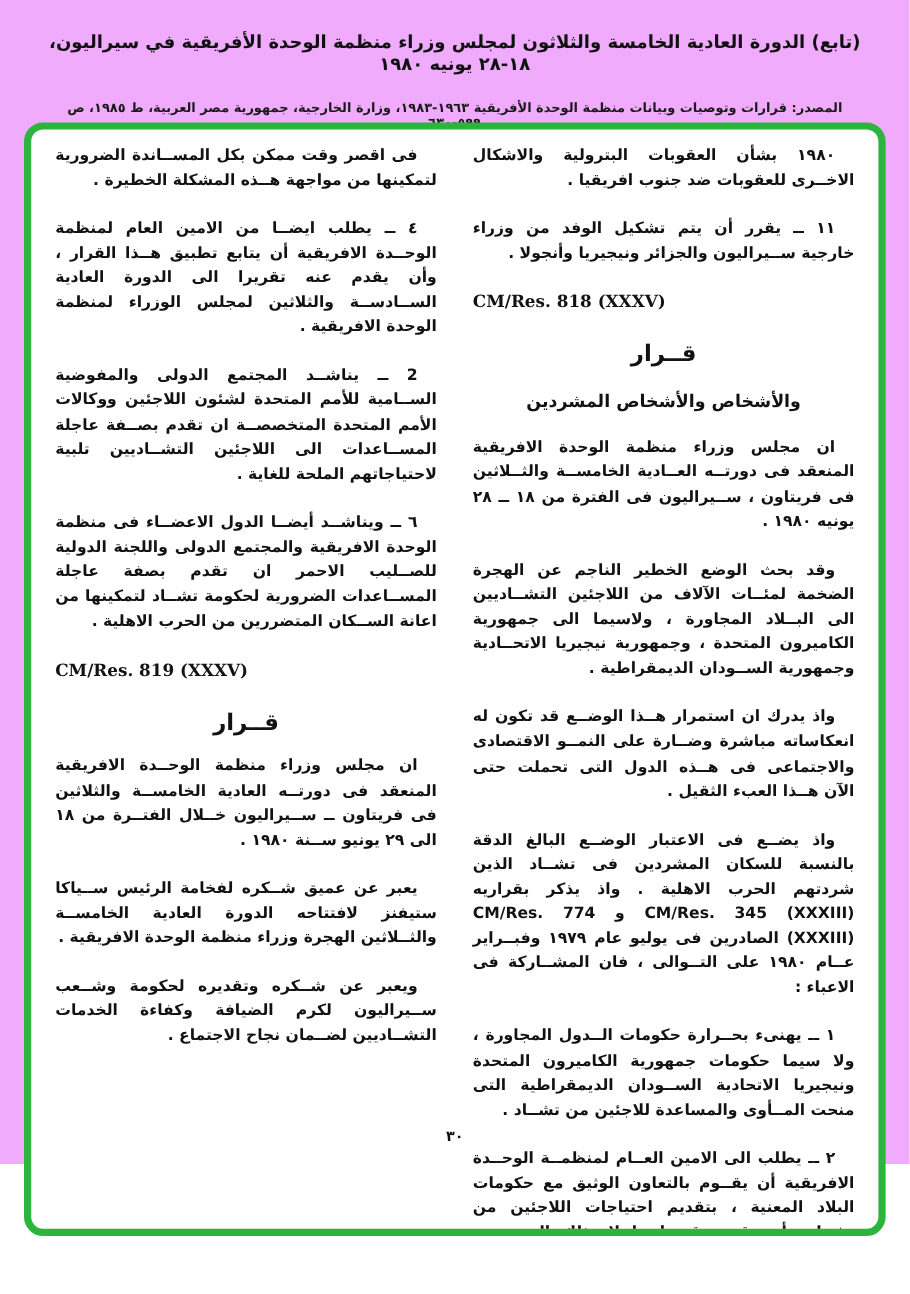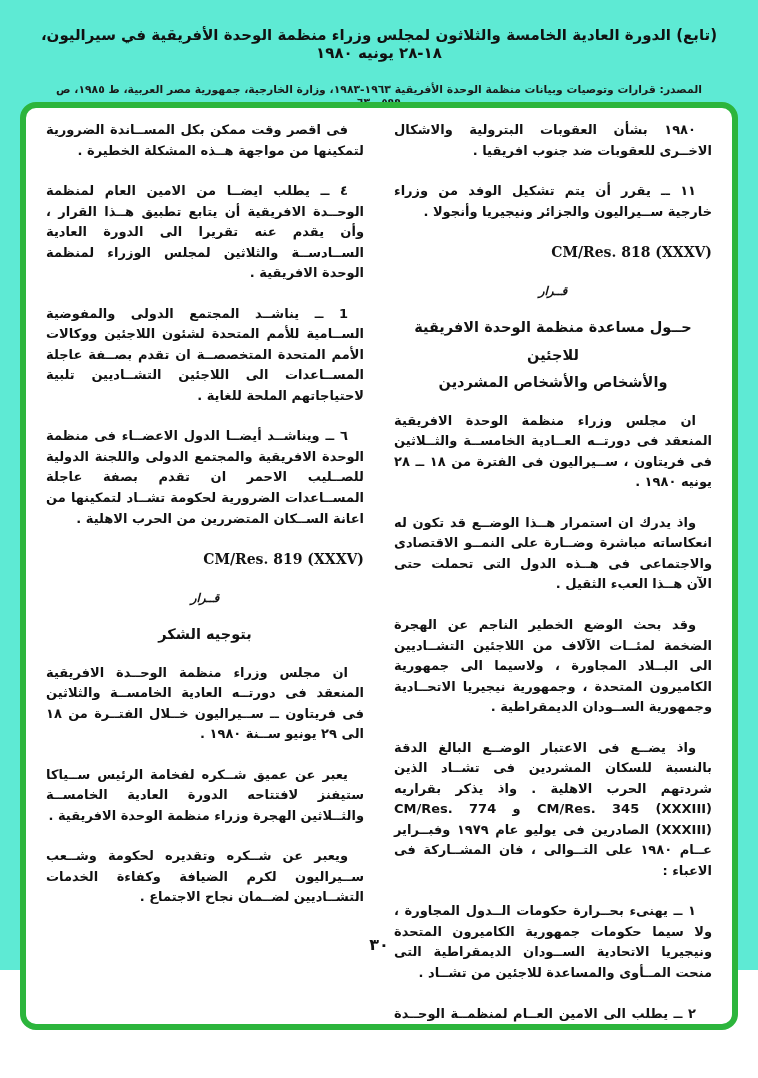--- a/index.html
+++ b/index.html
@@ -2,21 +2,21 @@
 <html lang="ar"><head>
 <meta charset="utf-8">
 <style>
   html,body{margin:0;padding:0;}
   body{
     width:758px;height:1078px;
     background:#ffffff;
     font-family:"DejaVu Sans", sans-serif;
     overflow:hidden;
   }
-  .page{position:relative;width:758px;height:970px;background:#5eead4;}
+  .page{position:relative;width:758px;height:970px;background:#f0abfc;}
 
   
   .header{
     position:absolute;top:26px;left:38px;right:38px;
     direction:rtl;text-align:center;color:#111;
   }
   .header .line1{font-size:15px;font-weight:bold;letter-spacing:0;}
   .header .line2{font-size:10.8px;font-weight:bold;margin-top:21px;color:#1a1a1a;}
 
   
@@ -38,40 +38,39 @@
   .col{flex:1 1 0;direction:rtl;color:#121212;}
 
   
   .para{
     font-size:13px;font-weight:bold;line-height:1.58;
     text-align:justify;text-align-last:right;
     text-indent:16px;
     margin:0 0 10px 0;
   }
   .res-id{
-    direction:ltr;text-align:right;
+    direction:ltr;text-align:left;
     font-family:"DejaVu Serif", serif;
     font-size:14px;font-weight:bold;
     margin:22px 0 24px 0;
   }
   .h-qarar{
-    text-align:center;font-size:12px;font-weight:bold;
+    text-align:center;font-size:19px;font-weight:bold;
     margin:0 0 16px 0;
-    font-style:italic;
   }
   .h-title{
     text-align:center;font-size:14.5px;font-weight:bold;
     line-height:1.9;margin:0 0 14px 0;
   }
   .gap-lg{margin-top:20px;}
 
   
   .page-number{
     position:absolute;bottom:16px;left:0;right:0;
-    text-align:center;font-size:16px;font-weight:bold;color:#111;
+    text-align:center;font-size:12px;font-weight:bold;color:#111;
     direction:rtl;
   }
 </style>
 </head>
 <body>
 
 <div class="page">
 
   <div class="header">
     <div class="line1">(تابع) الدورة العادية الخامسة والثلاثون لمجلس وزراء منظمة الوحدة الأفريقية في سيراليون، ١٨-٢٨ يونيه ١٩٨٠</div>
@@ -80,40 +79,38 @@
 
   <div class="frame">
     <div class="columns">
 
       <div class="col">
         <p class="para">١٩٨٠ بشأن العقوبات البترولية والاشكال الاخــرى للعقوبات ضد جنوب افريقيا .</p>
         <p class="para gap-lg">١١ ــ يقرر أن يتم تشكيل الوفد من وزراء خارجية ســيراليون والجزائر ونيجيريا وأنجولا .</p>
         <div class="res-id">CM/Res. 818 (XXXV)</div>
         <div class="h-qarar gap-lg">قــرار</div>
         <div class="h-title">
-          <div>حــول مساعدة منظمة الوحدة الافريقية للاجئين</div>
           <div>والأشخاص والأشخاص المشردين</div>
         </div>
         <p class="para">ان مجلس وزراء منظمة الوحدة الافريقية المنعقد فى دورتــه العــادية الخامســة والثــلاثين فى فريتاون ، ســيراليون فى الفترة من ١٨ ــ ٢٨ يونيه ١٩٨٠ .</p>
+        <p class="para gap-lg">وقد بحث الوضع الخطير الناجم عن الهجرة الضخمة لمئــات الآلاف من اللاجئين التشــاديين الى البــلاد المجاورة ، ولاسيما الى جمهورية الكاميرون المتحدة ، وجمهورية نيجيريا الاتحــادية وجمهورية الســودان الديمقراطية .</p>
         <p class="para gap-lg">واذ يدرك ان استمرار هــذا الوضــع قد تكون له انعكاساته مباشرة وضــارة على النمــو الاقتصادى والاجتماعى فى هــذه الدول التى تحملت حتى الآن هــذا العبء الثقيل .</p>
-        <p class="para gap-lg">وقد بحث الوضع الخطير الناجم عن الهجرة الضخمة لمئــات الآلاف من اللاجئين التشــاديين الى البــلاد المجاورة ، ولاسيما الى جمهورية الكاميرون المتحدة ، وجمهورية نيجيريا الاتحــادية وجمهورية الســودان الديمقراطية .</p>
         <p class="para gap-lg">واذ يضــع فى الاعتبار الوضــع البالغ الدقة بالنسبة للسكان المشردين فى تشــاد الذين شردتهم الحرب الاهلية . واذ يذكر بقراريه CM/Res. 345 (XXXIII) و CM/Res. 774 (XXXIII) الصادرين فى يوليو عام ١٩٧٩ وفبــراير عــام ١٩٨٠ على التــوالى ، فان المشــاركة فى الاعباء :</p>
         <p class="para gap-lg">١ ــ يهنىء بحــرارة حكومات الــدول المجاورة ، ولا سيما حكومات جمهورية الكاميرون المتحدة ونيجيريا الاتحادية الســودان الديمقراطية التى منحت المــأوى والمساعدة للاجئين من تشــاد .</p>
         <p class="para gap-lg">٢ ــ يطلب الى الامين العــام لمنظمــة الوحــدة الافريقية أن يقــوم بالتعاون الوثيق مع حكومات البلاد المعنية ، بتقديم احتياجات اللاجئين من تشــاد وأن يقدم تقريرا عاجلا بذلك الى جميع الدول الاعضاء فى منظمة الوحدة الافريقية .</p>
 
       </div>
 
       <div class="col">
         <p class="para">فى اقصر وقت ممكن بكل المســاندة الضرورية لتمكينها من مواجهة هــذه المشكلة الخطيرة .</p>
         <p class="para gap-lg">٤ ــ يطلب ايضــا من الامين العام لمنظمة الوحــدة الافريقية أن يتابع تطبيق هــذا القرار ، وأن يقدم عنه تقريرا الى الدورة العادية الســادســة والثلاثين لمجلس الوزراء لمنظمة الوحدة الافريقية .</p>
-        <p class="para gap-lg">1 ــ يناشــد المجتمع الدولى والمفوضية الســامية للأمم المتحدة لشئون اللاجئين ووكالات الأمم المتحدة المتخصصــة ان تقدم بصــفة عاجلة المســاعدات الى اللاجئين التشــاديين تلبية لاحتياجاتهم الملحة للغاية .</p>
+        <p class="para gap-lg">2 ــ يناشــد المجتمع الدولى والمفوضية الســامية للأمم المتحدة لشئون اللاجئين ووكالات الأمم المتحدة المتخصصــة ان تقدم بصــفة عاجلة المســاعدات الى اللاجئين التشــاديين تلبية لاحتياجاتهم الملحة للغاية .</p>
         <p class="para gap-lg">٦ ــ ويناشــد أيضــا الدول الاعضــاء فى منظمة الوحدة الافريقية والمجتمع الدولى واللجنة الدولية للصــليب الاحمر ان تقدم بصفة عاجلة المســاعدات الضرورية لحكومة تشــاد لتمكينها من اعانة الســكان المتضررين من الحرب الاهلية .</p>
         <div class="res-id">CM/Res. 819 (XXXV)</div>
         <div class="h-qarar">قــرار</div>
-        <div class="h-title">بتوجيه الشكر</div>
         <p class="para">ان مجلس وزراء منظمة الوحــدة الافريقية المنعقد فى دورتــه العادية الخامســة والثلاثين فى فريتاون ــ ســيراليون خــلال الفتــرة من ١٨ الى ٢٩ يونيو ســنة ١٩٨٠ .</p>
         <p class="para gap-lg">يعبر عن عميق شــكره لفخامة الرئيس ســياكا ستيفنز لافتتاحه الدورة العادية الخامســة والثــلاثين الهجرة وزراء منظمة الوحدة الافريقية .</p>
         <p class="para gap-lg">ويعبر عن شــكره وتقديره لحكومة وشــعب ســيراليون لكرم الضيافة وكفاءة الخدمات التشــاديين لضــمان نجاح الاجتماع .</p>
 
       </div>
 
     </div>
   </div>
 
   <div class="page-number">٣٠</div>

